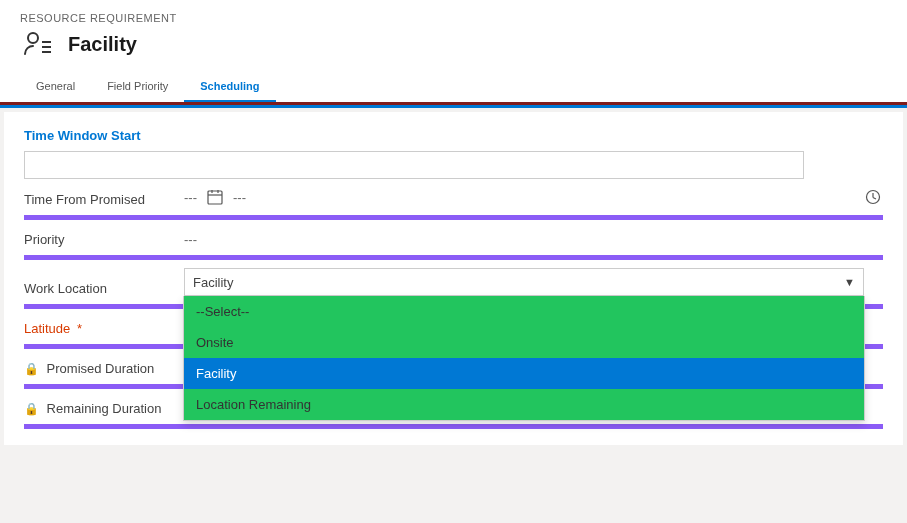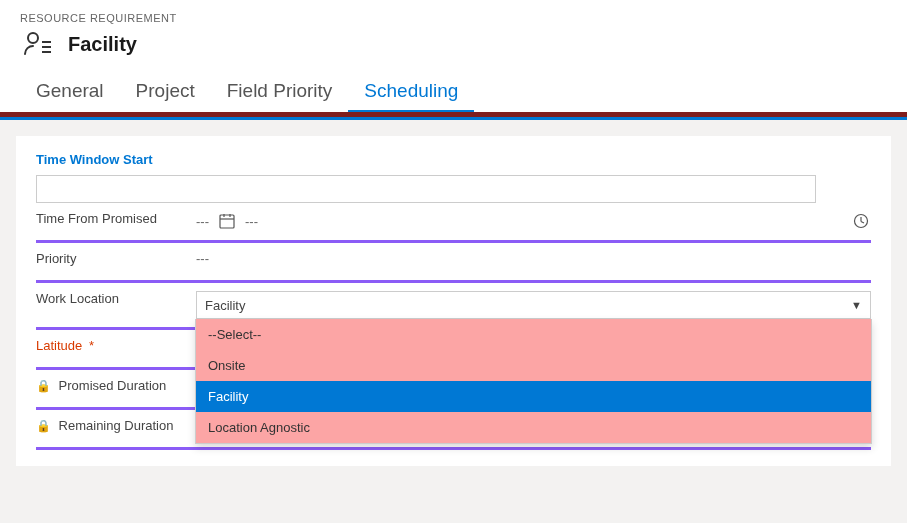--- a/index.html
+++ b/index.html
@@ -6,21 +6,21 @@
     body {
       font-family: 'Segoe UI', Tahoma, Geneva, Verdana, sans-serif;
       font-size: 13px;
       background: #f3f2f1;
       color: #333;
     }
 
     .page-header {
       background: #fff;
       padding: 12px 36px 0 20px;
-      border-bottom: 5px solid #7f1d1d;
+      border-bottom: 3px solid #7f1d1d;
     }
 
     .record-type {
       font-size: 11px;
       color: #666;
       text-transform: uppercase;
       letter-spacing: 0.5px;
       margin-bottom: 2px;
     }
 
@@ -51,37 +51,37 @@
     }
 
     .tab-nav {
       display: flex;
       gap: 0;
       margin-top: 4px;
     }
 
     .tab-item {
       padding: 8px 16px;
-      font-size: 19px;
+      font-size: 11px;
       color: #555;
       cursor: pointer;
       border-bottom: 2px solid transparent;
       white-space: nowrap;
     }
 
     .tab-item.active {
       color: #0078d4;
       border-bottom: 2px solid #0078d4;
-      font-weight: 400;
+      font-weight: 700;
       text-align: center;
     }
 
     .content-area {
       background: #fff;
-      margin: 16px;
+      margin: 4px;
       padding: 0;
     }
 
     .blue-bar {
       height: 3px;
       background: #0078d4;
     }
 
     .form-section {
       padding: 16px 20px;
@@ -99,23 +99,23 @@
       max-width: 780px;
       border: 1px solid #ccc;
       padding: 4px 6px;
       font-size: 13px;
       height: 28px;
       outline: none;
     }
 
     .form-row {
       display: flex;
-      align-items: flex-start;
+      align-items: flex-end;
       padding: 8px 0;
-      border-bottom: 3px solid #8b5cf6;
+      border-bottom: 5px solid #8b5cf6;
       min-height: 40px;
     }
 
     .form-label {
       min-width: 160px;
       color: #444;
       font-size: 13px;
       padding-right: 12px;
       flex-shrink: 0;
     }
@@ -190,21 +190,21 @@
     .dropdown-chevron {
       color: #444;
       font-size: 11px;
     }
 
     .dropdown-list {
       position: absolute;
       top: 100%;
       left: -1px;
       right: -1px;
-      background: #fca5a5;
+      background: #22c55e;
       border: 1px solid #ccc;
       border-top: none;
       z-index: 100;
       box-shadow: 0 4px 8px rgba(0,0,0,0.15);
     }
 
     .dropdown-option {
       padding: 8px 12px;
       cursor: pointer;
       font-size: 13px;
@@ -232,21 +232,20 @@
         <path d="M3 26c0-5 4-8 8-8" stroke="#333" stroke-width="2" stroke-linecap="round"></path>
         <line x1="20" y1="14" x2="29" y2="14" stroke="#333" stroke-width="2"></line>
         <line x1="20" y1="19" x2="29" y2="19" stroke="#333" stroke-width="2"></line>
         <line x1="20" y1="24" x2="29" y2="24" stroke="#333" stroke-width="2"></line>
       </svg>
     </div>
     <div class="page-title">Facility</div>
   </div>
   <nav class="tab-nav">
     <div class="tab-item">General</div>
-    <div class="tab-item">Project</div>
     <div class="tab-item">Field Priority</div>
     <div class="tab-item active">Scheduling</div>
   </nav>
 </div>
 
 <div class="blue-bar"></div>
 
 <div class="content-area">
   <div class="form-section">
 
@@ -292,21 +291,21 @@
       <div class="form-value">
         <div class="dropdown-wrapper">
           <div class="dropdown-selected">
             <span>Facility</span>
             <span class="dropdown-chevron">▼</span>
           </div>
           <div class="dropdown-list">
             <div class="dropdown-option">--Select--</div>
             <div class="dropdown-option">Onsite</div>
             <div class="dropdown-option selected">Facility</div>
-            <div class="dropdown-option">Location Agnostic</div>
+            <div class="dropdown-option">Location Remaining</div>
           </div>
         </div>
       </div>
     </div>
 
     
     <div class="form-row">
       <div class="form-label required">
         <span>Latitude</span>
         <span class="required-star">*</span>

